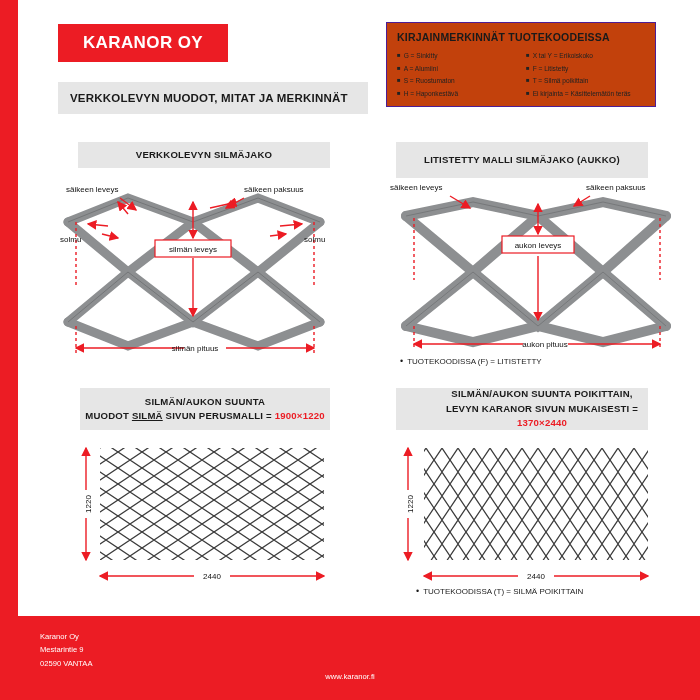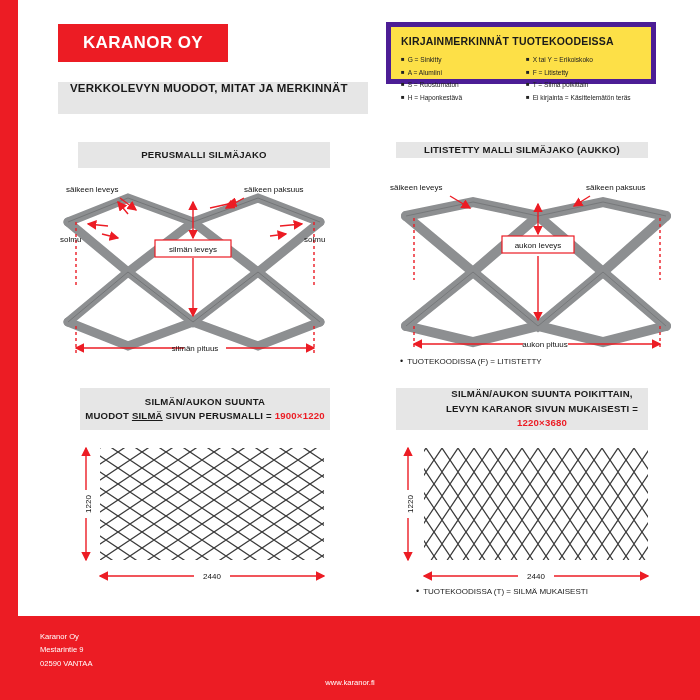--- a/index.html
+++ b/index.html
@@ -24,28 +24,28 @@
     position:absolute; left:40px; top:24px; width:170px; height:38px;
     background:#ec1c24;
     display:flex; align-items:center; justify-content:center;
   }
   .logo-box .logo-text {
     color:#ffffff; font-weight:bold; font-size:17px; letter-spacing:.4px;
   }
   .title-bar {
     position:absolute; left:40px; top:82px; width:310px; height:32px;
     background:#e6e6e6;
-    display:flex; align-items:flex-start; padding-left:12px;
+    display:flex; align-items:center; padding-left:12px;
   }
   .title-bar span { font-size:11.5px; font-weight:bold; color:#1a1a1a; letter-spacing:.2px; }
 
   
   .legend {
-    position:absolute; left:368px; top:22px; width:270px; height:62px;
-    background:#fde047; border:5px solid #4c1d95;
+    position:absolute; left:368px; top:22px; width:270px; height:85px;
+    background:#c2410c; border:1px solid #4c1d95;
     padding:8px 10px;
   }
   .legend h3 {
     margin:0 0 7px 0; font-size:10.5px; font-weight:bold; color:#1a1a1a;
     letter-spacing:.2px;
   }
   .legend-cols { display:flex; gap:10px; }
   .legend-col { flex:1; }
   .legend-item {
     font-size:6.6px; color:#222; line-height:1.9; white-space:nowrap;
@@ -56,21 +56,21 @@
   
   .sec-head {
     position:absolute; background:#e6e6e6;
     display:flex; flex-direction:column; align-items:center; justify-content:center;
     text-align:center;
   }
   .sec-head span { font-size:9.6px; font-weight:bold; color:#1a1a1a; letter-spacing:.2px; line-height:1.5; }
   .sec-head .red { color:#ec1c24; }
 
   #head-basic   { left:60px;  top:142px; width:252px; height:26px; }
-  #head-slit    { left:378px; top:142px; width:252px; height:16px;align-items:center; }
+  #head-slit    { left:378px; top:142px; width:252px; height:36px;align-items:center; }
   #head-long    { left:62px;  top:388px; width:250px; height:42px; }
   #head-cross   { left:378px; top:388px; width:252px; height:42px;padding-left:40px; }
 
   
   .diagram { position:absolute; }
   #diag-basic { left:40px; top:176px; width:300px; height:190px; }
   #diag-slit  { left:360px; top:176px; width:300px; height:190px; }
   #diag-long  { left:40px;  top:436px; width:300px; height:160px; }
   #diag-cross { left:360px; top:436px; width:300px; height:160px; }
 
@@ -86,21 +86,21 @@
   .footer {
     position:absolute; left:0; top:616px; width:700px; height:84px;
     background:#ec1c24;
   }
   .footer .addr {
     position:absolute; left:40px; top:14px;
     font-size:7.6px; color:#fff; line-height:1.75;
   }
   .footer .web {
     position:absolute; left:0; top:56px; width:700px;
-    text-align:center; font-size:7.6px; color:#fff;margin-top:6px;
+    text-align:center; font-size:7.6px; color:#fff;
   }
   svg { display:block; overflow:visible; }
   .lbl { font-family:"Liberation Sans", sans-serif; }
 </style>
 </head>
 <body>
 
 <div class="left-stripe"></div>
 
 <div class="page">
@@ -149,32 +149,32 @@
           </div>
         <div class="legend-item">
             <span class="bullet">■</span>
             <span>Ei kirjainta = Käsittelemätön teräs</span>
           </div>
       </div>
     </div>
   </div>
 
   <div class="sec-head" id="head-basic">
-    <span>PERUSMALLI SILMÄJAKO</span>
+    <span>VERKKOLEVYN SILMÄJAKO</span>
   </div>
   <div class="sec-head" id="head-slit">
     <span>LITISTETTY MALLI SILMÄJAKO (AUKKO)</span>
   </div>
   <div class="sec-head" id="head-long">
     <span>SILMÄN/AUKON SUUNTA</span>
     <span><span>MUODOT </span><u>SILMÄ</u><span> SIVUN PERUSMALLI = </span><span class="red">1900×1220</span></span>
   </div>
   <div class="sec-head" id="head-cross">
     <span>SILMÄN/AUKON SUUNTA POIKITTAIN,</span>
-    <span><span>LEVYN KARANOR SIVUN MUKAISESTI = </span><span class="red">1220×3680</span></span>
+    <span><span>LEVYN KARANOR SIVUN MUKAISESTI = </span><span class="red">1370×2440</span></span>
   </div>
 
   <div class="diagram" id="diag-basic">
     <svg width="300" height="190" viewBox="0 0 300 190">
       <defs>
         <marker id="ah" markerWidth="7" markerHeight="7" refX="6" refY="3.5" orient="auto">
           <path d="M0,0 L7,3.5 L0,7 z" fill="#ec1c24"></path>
         </marker>
         <marker id="ah2" markerWidth="7" markerHeight="7" refX="1" refY="3.5" orient="auto">
           <path d="M7,0 L0,3.5 L7,7 z" fill="#ec1c24"></path>
@@ -309,21 +309,21 @@
       </g>
       <rect x="22" y="54" width="16" height="28" fill="#ffffff"></rect>
       <text class="lbl" x="30" y="73" font-size="8" fill="#111" text-anchor="middle" transform="rotate(-90 30 68)">1220</text>
       <rect x="140" y="132" width="36" height="14" fill="#ffffff"></rect>
       <text class="lbl" x="158" y="143" font-size="8" fill="#111" text-anchor="middle">2440</text>
     </svg>
   </div>
 
   <div class="note" id="note-cross">
     <span class="dot">•</span>
-    <span>TUOTEKOODISSA (T) = SILMÄ MUKAISESTI</span>
+    <span>TUOTEKOODISSA (T) = SILMÄ POIKITTAIN</span>
   </div>
 
 </div>
 
 <div class="footer">
   <div class="addr">
     <div>Karanor Oy</div>
     <div>Mestarintie 9</div>
     <div>02590 VANTAA</div>
   </div>

